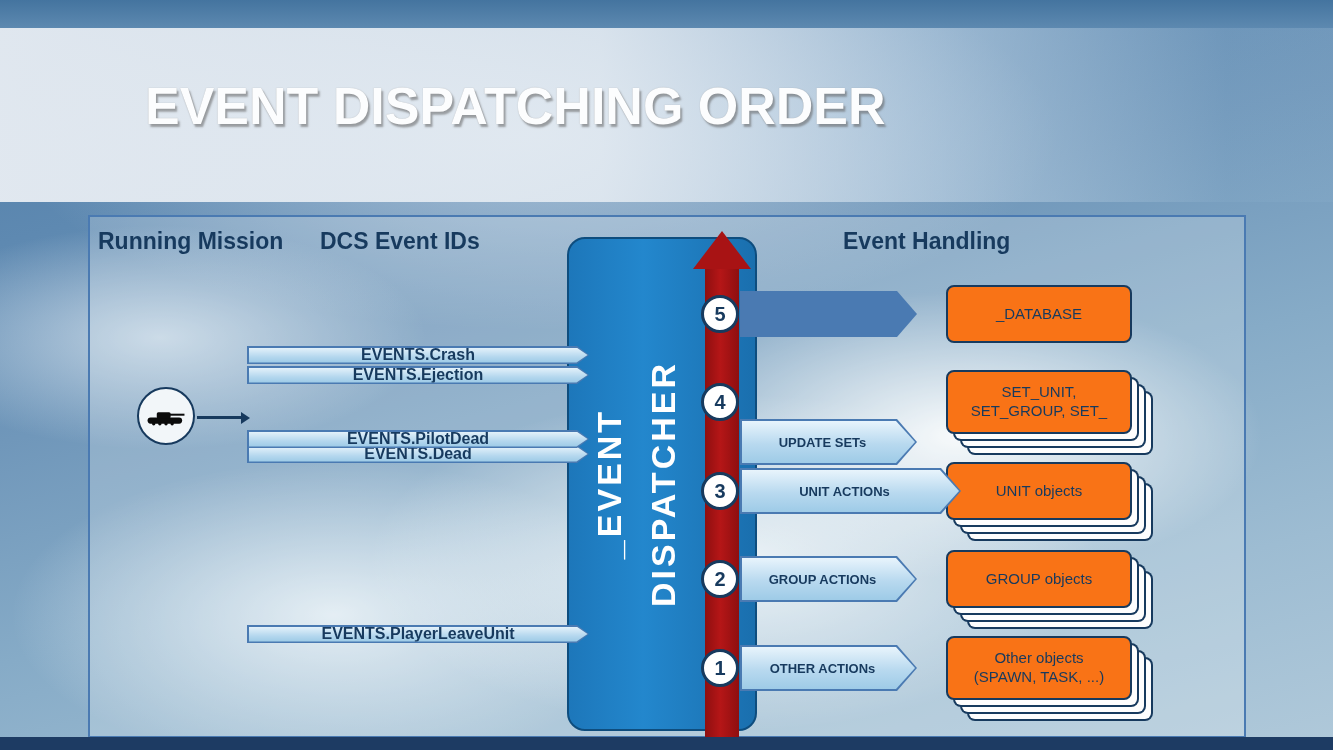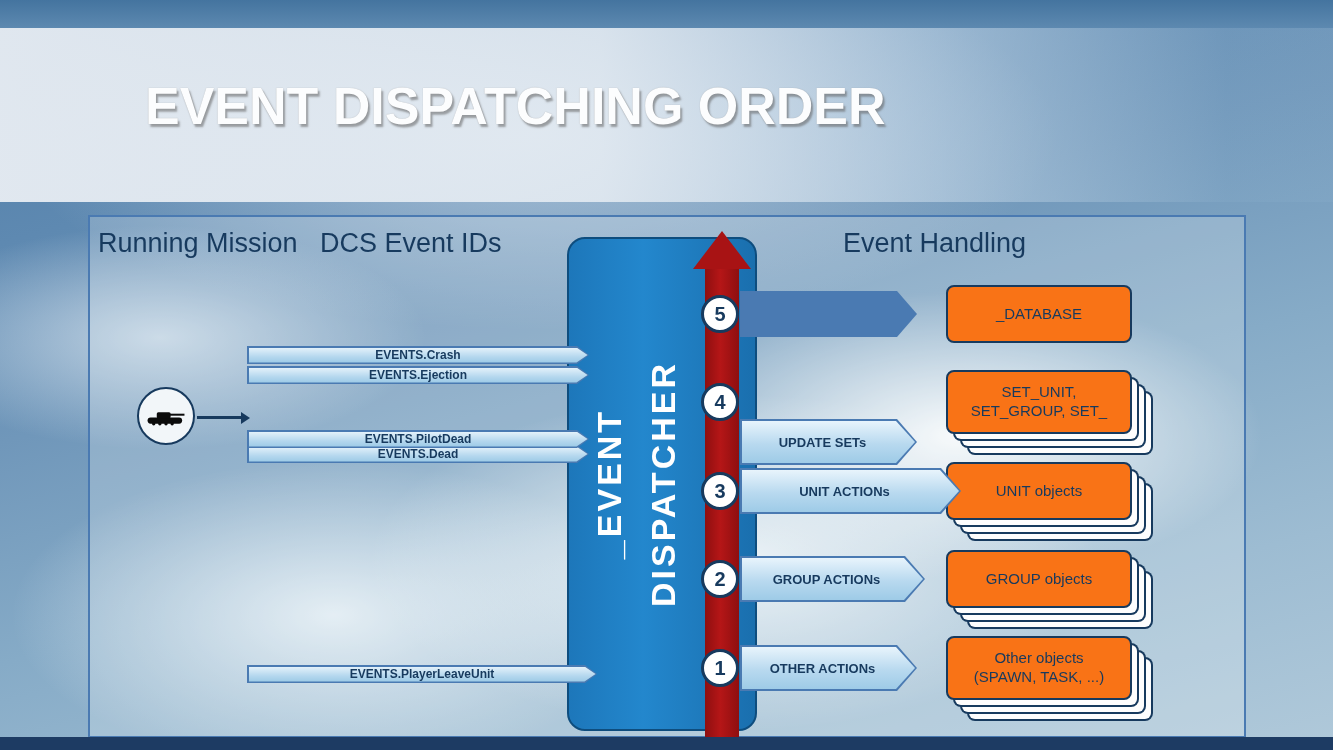--- a/index.html
+++ b/index.html
@@ -25,21 +25,21 @@
   .slide-title{
     position:absolute;left:145px;top:76px;
     font-size:52px;font-weight:bold;color:#fcfdfe;letter-spacing:0px;
     text-shadow:2px 3px 2px rgba(96,96,96,0.55), 0 0 1px rgba(130,130,130,0.6);
     white-space:nowrap;
   }
   .diagram{
     position:absolute;left:88px;top:215px;width:1158px;height:523px;
     border:2px solid #4a7ab2;background:rgba(244,249,252,0.22);box-sizing:border-box;
   }
-  .header-label{position:absolute;font-size:27px;font-weight:normal;color:#173a5e;white-space:nowrap;}
+  .header-label{position:absolute;font-size:23px;font-weight:bold;color:#173a5e;white-space:nowrap;}
   .hdr-running{left:8px;top:11px;}
   .hdr-dcs{left:230px;top:11px;}
   .hdr-handling{left:753px;top:11px;}
 
   .dispatcher{
     position:absolute;left:477px;top:20px;width:190px;height:494px;
     background:linear-gradient(90deg,#1d77ba,#2387cd 40%,#1a6fae);
     border:2px solid #0e4d7e;border-radius:18px;box-sizing:border-box;
   }
   .disp-rot{
@@ -59,21 +59,21 @@
   }
   .step-circle{
     position:absolute;left:611px;width:38px;height:38px;border-radius:50%;
     background:#ffffff;border:3px solid #173a5e;box-sizing:border-box;
     display:flex;align-items:center;justify-content:center;
     font-weight:bold;font-size:20px;color:#173a5e;z-index:5;
   }
   .c0{top:78px;} .c1{top:166px;} .c2{top:255px;} .c3{top:343px;} .c4{top:432px;}
 
   .action-arrow{position:absolute;left:650px;width:177px;height:46px;z-index:3;}
-  .a0{top:74px;} .a1{top:162px;margin-top:40px;} .a2{top:251px;padding-left:44px;} .a3{top:339px;padding-left:8px;} .a4{top:428px;}
+  .a0{top:74px;} .a1{top:162px;margin-top:40px;} .a2{top:251px;padding-left:44px;} .a3{top:339px;} .a4{top:428px;}
   .action-outer{
     position:absolute;inset:0;background:#4a7ab2;
     clip-path:polygon(0 0, calc(100% - 20px) 0, 100% 50%, calc(100% - 20px) 100%, 0 100%);
   }
   .action-inner{
     position:absolute;inset:2px;
     background:linear-gradient(180deg,#e8f4fc,#b8d9ef 55%,#9ecbe7);
     clip-path:polygon(0 0, calc(100% - 19px) 0, 100% 50%, calc(100% - 19px) 100%, 0 100%);
     display:flex;align-items:center;justify-content:center;
     font-weight:bold;font-size:13px;color:#173a5e;
@@ -87,31 +87,31 @@
   }
   .b0{top:68px;height:58px;} .b1{top:153px;height:64px;} .b2{top:245px;height:58px;}
   .b3{top:333px;height:58px;} .b4{top:419px;height:64px;}
   .stacked{
     box-shadow:
       7px 7px 0 -2px #fdfdfd, 7px 7px 0 0 #173a5e,
       14px 14px 0 -2px #fdfdfd, 14px 14px 0 0 #173a5e,
       21px 21px 0 -2px #fdfdfd, 21px 21px 0 0 #173a5e;
   }
   .event-bar{position:absolute;left:157px;width:342px;height:18px;}
-  .e0{top:129px;} .e1{top:149px;} .e2{top:192px;margin-top:36px;} .e3{top:213px;} .e4{top:448px;padding-left:8px;}
+  .e0{top:129px;} .e1{top:149px;} .e2{top:192px;margin-top:36px;} .e3{top:213px;} .e4{top:408px;}
   .bar-outer{
     position:absolute;inset:0;background:#4a7ab2;
     clip-path:polygon(0 0, calc(100% - 12px) 0, 100% 50%, calc(100% - 12px) 100%, 0 100%);
   }
   .bar-inner{
     position:absolute;inset:1.5px;
     background:linear-gradient(180deg,#e3f1fa,#b4d7ee 60%,#9ccae6);
     clip-path:polygon(0 0, calc(100% - 11px) 0, 100% 50%, calc(100% - 11px) 100%, 0 100%);
     display:flex;align-items:center;justify-content:center;
-    font-weight:bold;font-size:12px;color:#173a5e;white-space:nowrap;
+    font-weight:bold;font-size:16px;color:#173a5e;white-space:nowrap;
   }
   .unit-circle{
     position:absolute;left:47px;top:170px;width:58px;height:58px;border-radius:50%;
     background:#f2f6f9;border:2.5px solid #173a5e;box-sizing:border-box;
     display:flex;align-items:center;justify-content:center;z-index:2;
   }
   .connector{position:absolute;left:107px;top:199px;width:44px;height:3px;background:#173a5e;}
   .connector::after{
     content:"";position:absolute;right:-9px;top:-4.5px;
     border-left:9px solid #173a5e;border-top:6px solid transparent;border-bottom:6px solid transparent;

